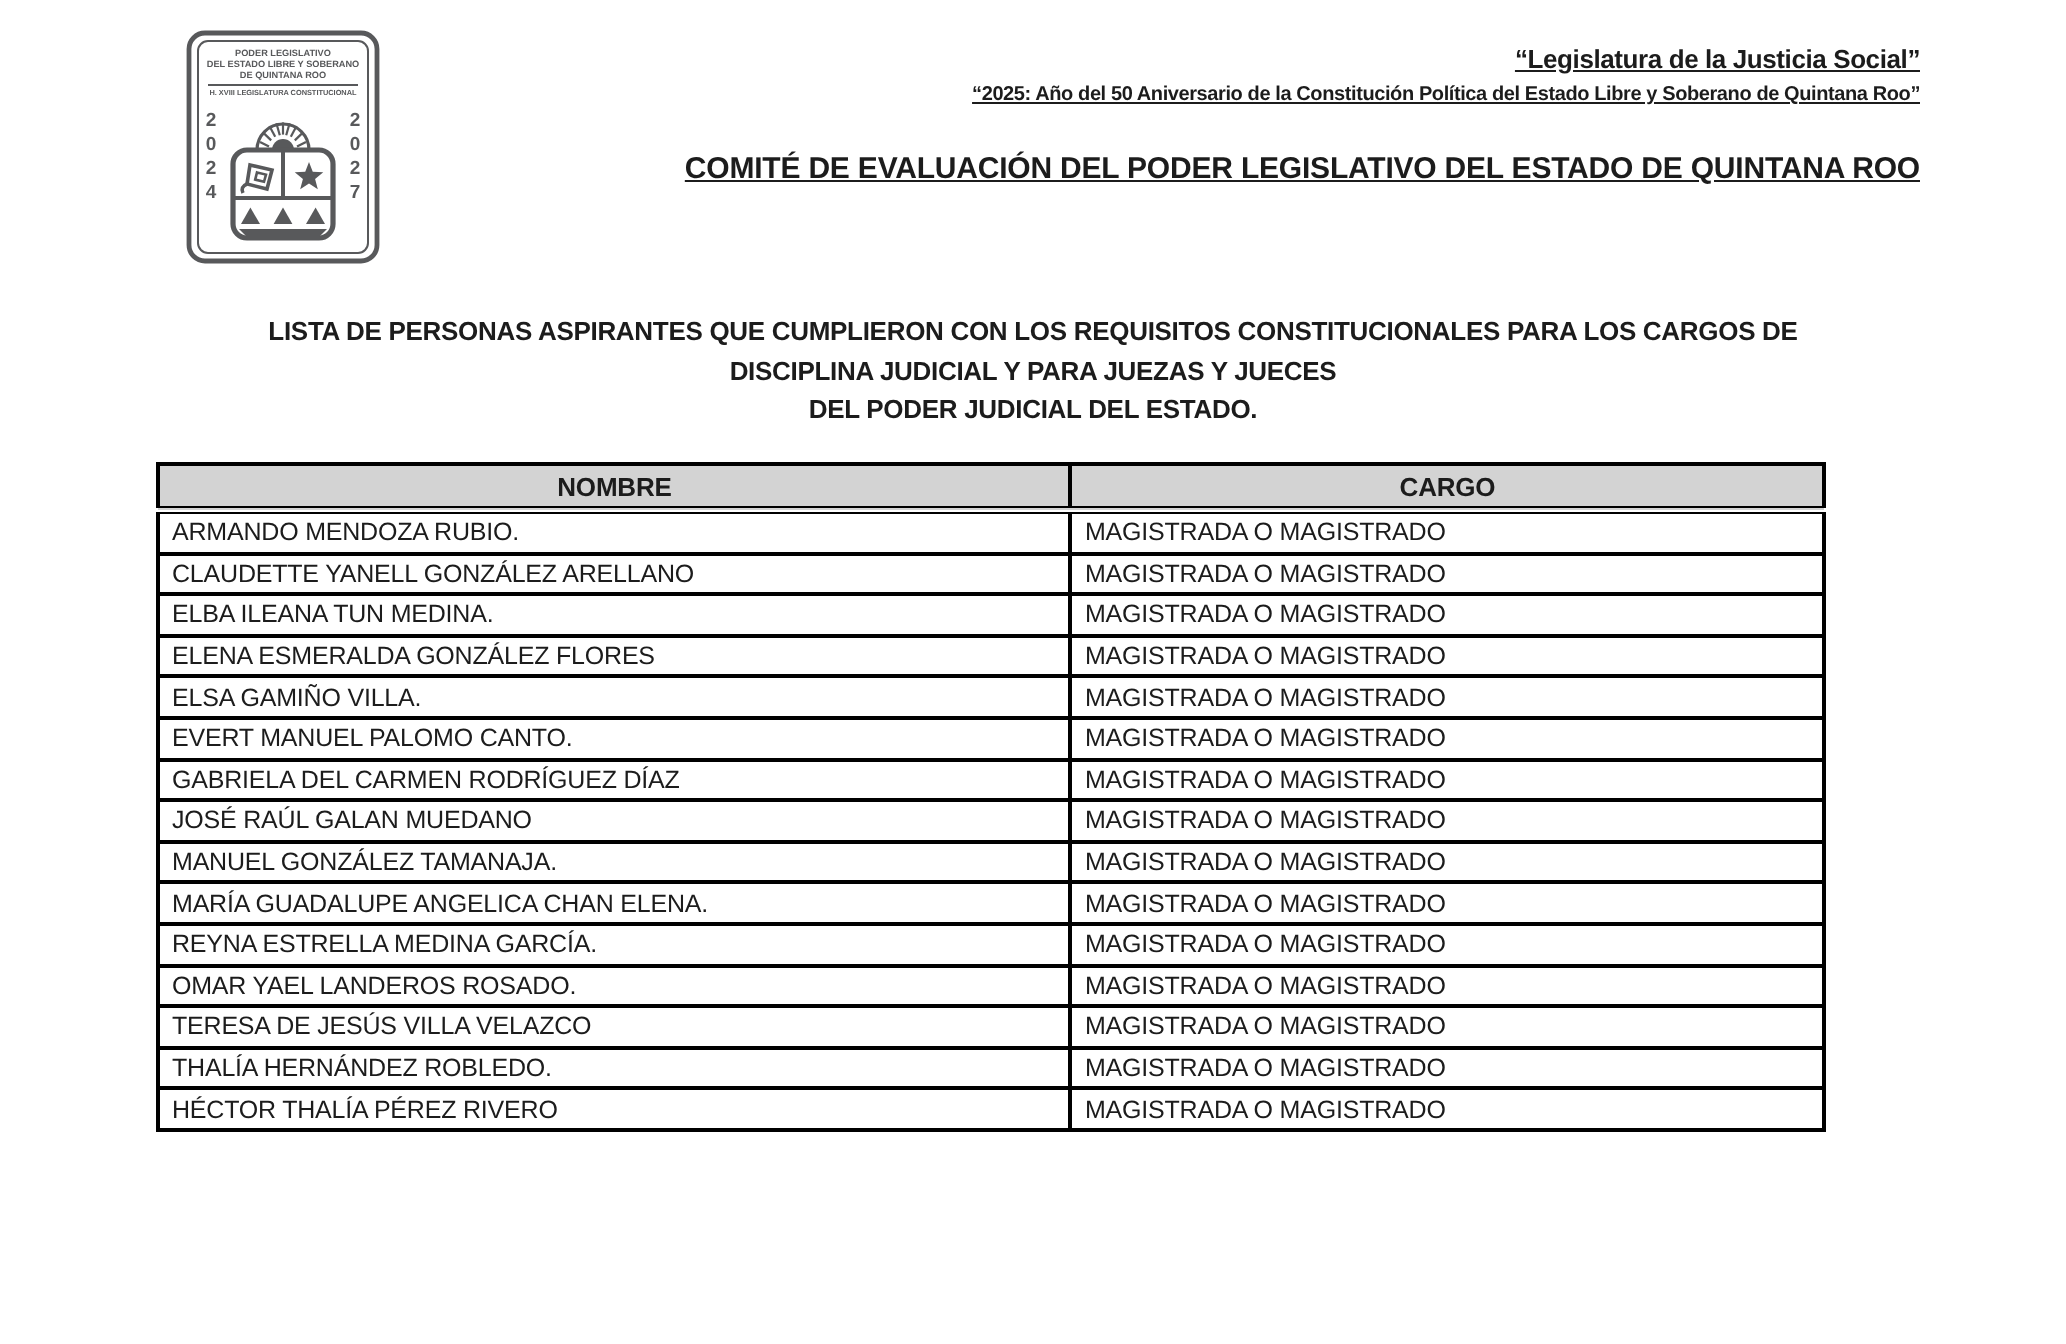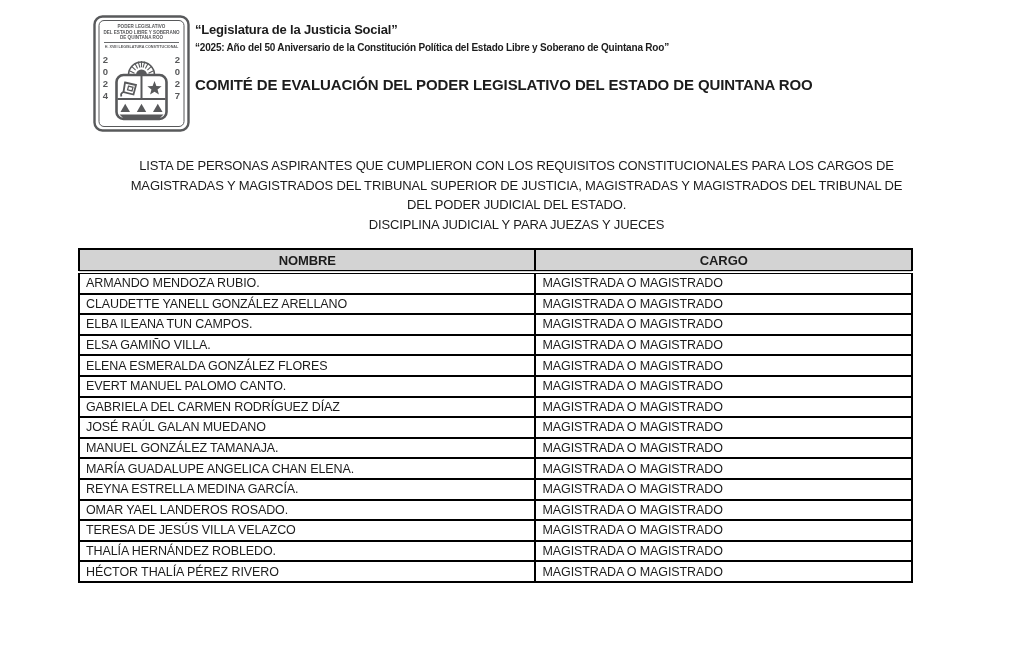--- a/index.html
+++ b/index.html
@@ -13,21 +13,22 @@
   }
   .page { position: absolute; inset: 0; }
 
   
   .logo-wrap { position: absolute; left: 93px; top: 15px; width: 97px; height: 117px; }
   .logo-wrap svg { display: block; }
 
   
   .header-block {
     position: absolute; left: 195px; top: 21px; width: 765px;
-    text-align: left;
+    text-align: right;
+    text-decoration: underline;
   }
   .motto-line {
     font-size: 13px; font-weight: bold; line-height: 18px;
     white-space: nowrap; letter-spacing: -0.2px;
   }
   .legend-line {
     font-size: 10px; font-weight: bold; line-height: 18px;
     white-space: nowrap; letter-spacing: -0.2px;
   }
   .committee-title {
@@ -35,26 +36,26 @@
     font-size: 15px; font-weight: bold; line-height: 18px;
     white-space: nowrap; letter-spacing: -0.1px;
   }
 
   
   .list-title {
     position: absolute; left: 0; right: 0; top: 156px;
     text-align: center;
   }
   .list-title-line {
-    font-size: 13px; font-weight: normal; line-height: 19.5px;
+    font-size: 13px; font-weight: bold; line-height: 19.5px;
     white-space: nowrap; letter-spacing: -0.15px;
   }
 
   
-  .table-wrap { position: absolute; left: 78px; top: 248px; width: 939px; }
+  .table-wrap { position: absolute; left: 78px; top: 231px; width: 939px; }
   table.aspirants {
     border-collapse: collapse; width: 835px; table-layout: fixed;
   }
   table.aspirants th {
     border: 2px solid #000;
     border-bottom: 4px double #000;
     background: #d3d3d3;
     font-size: 13px; font-weight: bold;
     height: 18px; padding: 1px 4px;
     text-align: center; letter-spacing: -0.1px;
@@ -138,23 +139,22 @@
   </div>
 
   <div class="header-block">
     <div class="motto-line">“Legislatura de la Justicia Social”</div>
     <div class="legend-line">“2025: Año del 50 Aniversario de la Constitución Política del Estado Libre y Soberano de Quintana Roo”</div>
     <div class="committee-title">COMITÉ DE EVALUACIÓN DEL PODER LEGISLATIVO DEL ESTADO DE QUINTANA ROO</div>
   </div>
 
   <div class="list-title">
     <div class="list-title-line">LISTA DE PERSONAS ASPIRANTES QUE CUMPLIERON CON LOS REQUISITOS CONSTITUCIONALES PARA LOS CARGOS DE</div>
-    <div class="list-title-line">MAGISTRADAS Y MAGISTRADOS DEL TRIBUNAL SUPERIOR DE JUSTICIA, MAGISTRADAS Y MAGISTRADOS DEL TRIBUNAL DE</div>
+    <div class="list-title-line">DISCIPLINA JUDICIAL Y PARA JUEZAS Y JUECES</div>
     <div class="list-title-line">DEL PODER JUDICIAL DEL ESTADO.</div>
-    <div class="list-title-line">DISCIPLINA JUDICIAL Y PARA JUEZAS Y JUECES</div>
   </div>
 
   <div class="table-wrap">
     <table class="aspirants">
       <colgroup>
         <col style="width:54.8%">
         <col style="width:45.2%">
       </colgroup>
       <thead>
         <tr>
@@ -169,31 +169,31 @@
             <td>MAGISTRADA O MAGISTRADO</td>
           </tr>
 
 
           <tr>
             <td>CLAUDETTE YANELL GONZÁLEZ ARELLANO</td>
             <td>MAGISTRADA O MAGISTRADO</td>
           </tr>
 
           <tr>
-            <td>ELBA ILEANA TUN CAMPOS.</td>
+            <td>ELBA ILEANA TUN MEDINA.</td>
+            <td>MAGISTRADA O MAGISTRADO</td>
+          </tr>
+
+          <tr>
+            <td>ELENA ESMERALDA GONZÁLEZ FLORES</td>
             <td>MAGISTRADA O MAGISTRADO</td>
           </tr>
 
           <tr>
             <td>ELSA GAMIÑO VILLA.</td>
-            <td>MAGISTRADA O MAGISTRADO</td>
-          </tr>
-
-          <tr>
-            <td>ELENA ESMERALDA GONZÁLEZ FLORES</td>
             <td>MAGISTRADA O MAGISTRADO</td>
           </tr>
 
           <tr>
             <td>EVERT MANUEL PALOMO CANTO.</td>
             <td>MAGISTRADA O MAGISTRADO</td>
           </tr>
 
 
           <tr>

